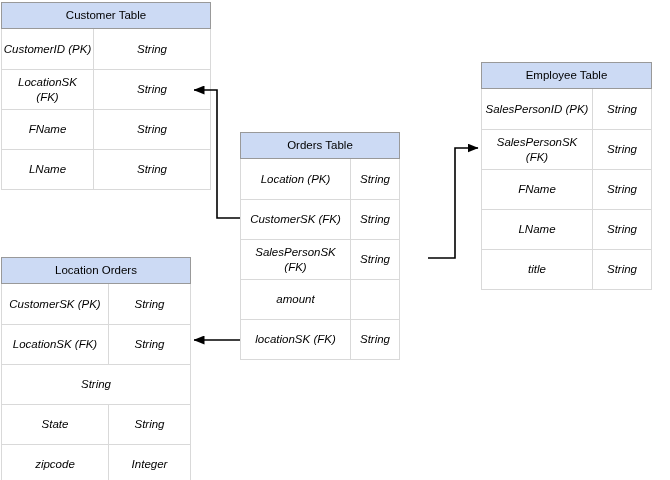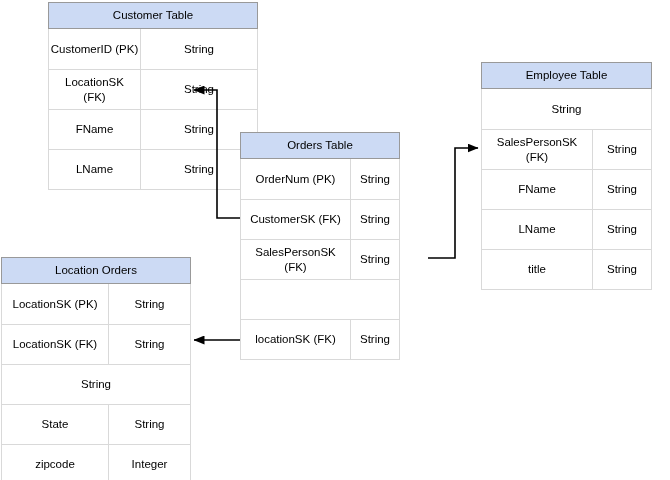--- a/index.html
+++ b/index.html
@@ -26,25 +26,25 @@
     display:flex;align-items:center;justify-content:center;
     white-space:pre;
   }
   .erd-body{
     border:1px solid var(--grid);border-top:none;background:#fff;
   }
   .erd-row{display:flex;height:40px;}
   .erd-row + .erd-row{border-top:1px solid var(--grid);}
   .cell{
     display:flex;align-items:center;justify-content:center;
-    text-align:center;white-space:pre;padding:0 2px;overflow:hidden;
+    text-align:center;white-space:pre;padding:0 2px;overflow:hidden;font-style:italic;
   }
   .cell.field{width:var(--c1);flex:none;border-right:1px solid var(--grid);}
   .cell.type{flex:1;}
-  #t-customer{left:1px;top:2px;width:210px;padding-left:47px;--c1:92px;}
+  #t-customer{left:1px;top:2px;width:210px;--c1:92px;}
   #t-orders{left:240px;top:132px;width:160px;--c1:110px;}
   #t-employee{left:481px;top:62px;width:171px;--c1:111px;}
   #t-location{left:1px;top:257px;width:190px;--c1:107px;}
   #connector-layer{
     position:absolute;left:0;top:0;pointer-events:none;
   }
   .connector{fill:none;stroke:var(--line);stroke-width:1.6;stroke-linejoin:miter;}
 </style>
 </head>
 <body>
@@ -69,44 +69,46 @@
         <div class="erd-row">
           <div class="cell field">LName</div>
           <div class="cell type">String</div>
         </div>
       </div>
     </div>
   <div class="erd-table" id="t-orders">
       <div class="erd-header">Orders Table</div>
       <div class="erd-body">
         <div class="erd-row">
-          <div class="cell field">OrderNum (PK)</div>
+          <div class="cell field">Location (PK)</div>
           <div class="cell type">String</div>
         </div>
         <div class="erd-row">
           <div class="cell field">CustomerSK (FK)</div>
           <div class="cell type">String</div>
         </div>
         <div class="erd-row">
           <div class="cell field">SalesPersonSK
 (FK)</div>
           <div class="cell type">String</div>
         </div>
         <div class="erd-row">
+          <div class="cell field">amount</div>
         </div>
         <div class="erd-row">
           <div class="cell field">locationSK (FK)</div>
           <div class="cell type">String</div>
         </div>
       </div>
     </div>
   <div class="erd-table" id="t-employee">
       <div class="erd-header">Employee Table</div>
       <div class="erd-body">
         <div class="erd-row">
+          <div class="cell field">SalesPersonID (PK)</div>
           <div class="cell type">String</div>
         </div>
         <div class="erd-row">
           <div class="cell field">SalesPersonSK
 (FK)</div>
           <div class="cell type">String</div>
         </div>
         <div class="erd-row">
           <div class="cell field">FName</div>
           <div class="cell type">String</div>
@@ -118,21 +120,21 @@
         <div class="erd-row">
           <div class="cell field">title</div>
           <div class="cell type">String</div>
         </div>
       </div>
     </div>
   <div class="erd-table" id="t-location">
       <div class="erd-header">Location Orders</div>
       <div class="erd-body">
         <div class="erd-row">
-          <div class="cell field">LocationSK (PK)</div>
+          <div class="cell field">CustomerSK (PK)</div>
           <div class="cell type">String</div>
         </div>
         <div class="erd-row">
           <div class="cell field">LocationSK (FK)</div>
           <div class="cell type">String</div>
         </div>
         <div class="erd-row">
           <div class="cell type">String</div>
         </div>
         <div class="erd-row">

